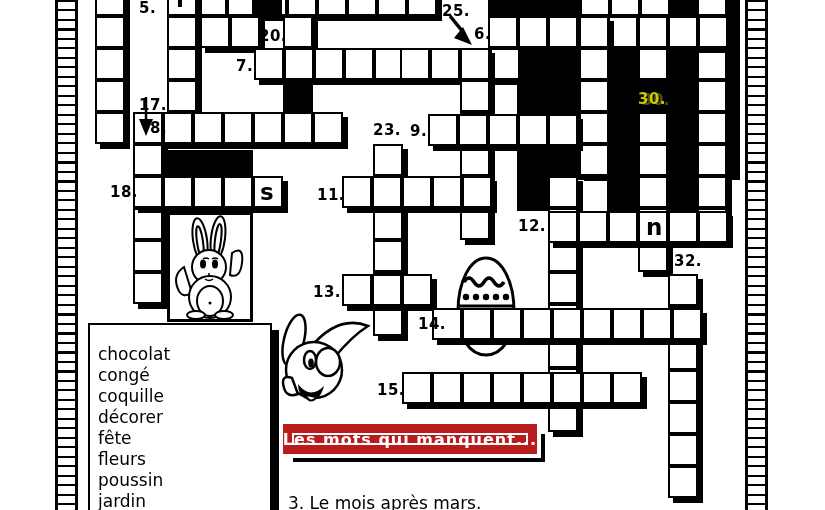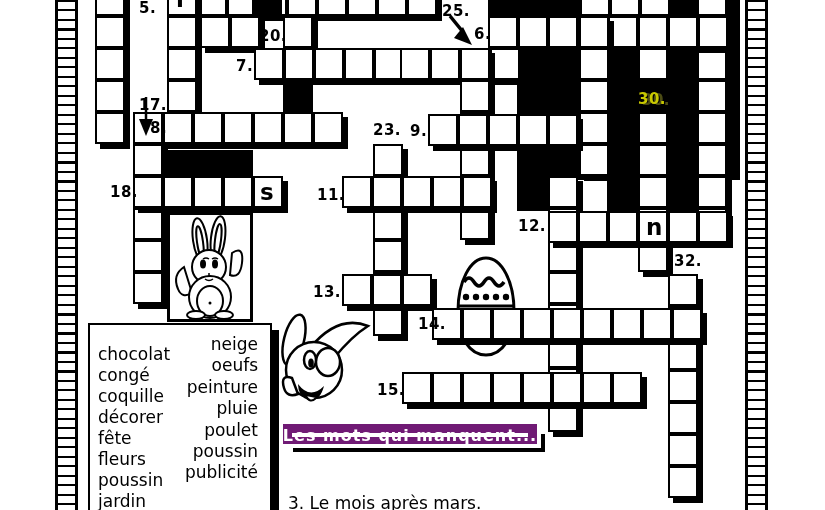--- a/index.html
+++ b/index.html
@@ -28,21 +28,21 @@
   .bunny-box{position:absolute;left:167px;top:212px;width:86px;height:110px;background:#fff;
              border:3px solid #000;box-sizing:border-box;z-index:5;}
   .bunny2{position:absolute;left:272px;top:312px;z-index:5;}
 
   .word-box{position:absolute;left:88px;top:323px;width:184px;height:200px;background:#fff;
             border:2.5px solid #000;box-sizing:border-box;box-shadow:7px 7px 0 #000;z-index:7;}
   .word-col{position:absolute;font-size:17px;line-height:21px;}
   .word-col.left{left:8px;top:19px;text-align:left;}
   .word-col.right{right:12px;top:9px;text-align:right;line-height:21.4px;}
 
-  .banner{position:absolute;left:283px;top:424px;width:254px;height:20px;background:#701a75;
+  .banner{position:absolute;left:283px;top:424px;width:254px;height:30px;background:#b91c1c;
           box-sizing:border-box;padding:9px;z-index:7;
           box-shadow:7px 7px 0 -3px #fff,9px 9px 0 -1px #000;}
   .banner-inner{width:100%;height:100%;border:2px solid #fff;box-sizing:border-box;
           display:flex;align-items:center;justify-content:center;}
   .banner-inner span{color:#fff;font-weight:bold;font-size:16px;letter-spacing:1px;white-space:nowrap;}
 
   .clue{position:absolute;left:288px;z-index:7;font-size:17px;white-space:nowrap;}
   .clue.c3{top:476px;}
 </style>
 </head>
@@ -342,29 +342,20 @@
     <div class="word-col left" id="wb-left">
         <div>chocolat</div>
         <div>congé</div>
         <div>coquille</div>
         <div>décorer</div>
         <div>fête</div>
         <div>fleurs</div>
         <div>poussin</div>
         <div>jardin</div>
       </div>
-    <div class="word-col right" id="wb-right">
-        <div>neige</div>
-        <div>oeufs</div>
-        <div>peinture</div>
-        <div>pluie</div>
-        <div>poulet</div>
-        <div>poussin</div>
-        <div>publicité</div>
-      </div>
   </div>
 
   <div class="banner">
     <div class="banner-inner">
       <span>Les mots qui manquent...</span>
     </div>
   </div>
 
   <p class="clue c3">3.  Le mois après mars.</p>
 

